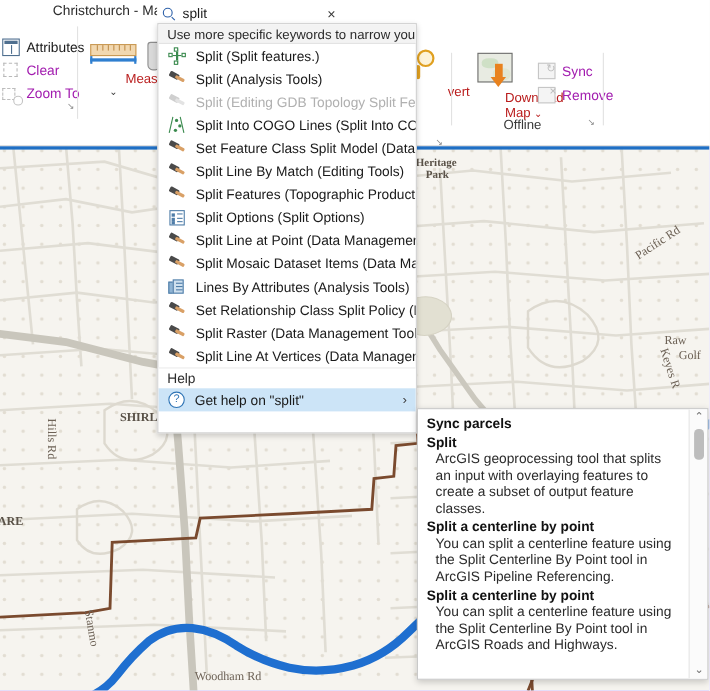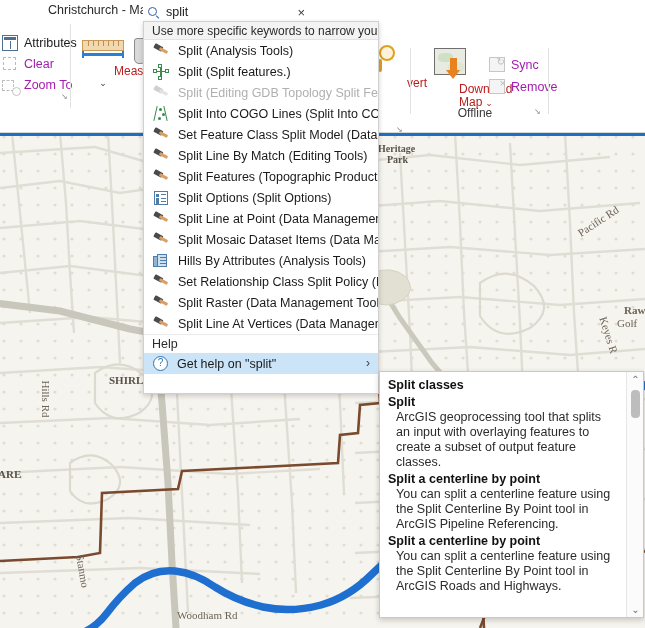--- a/index.html
+++ b/index.html
@@ -553,21 +553,21 @@
       <path d="M378 240 L380 270 L360 272 L358 300 L340 302 L338 330 L262 334
                L182 338 L178 356 L102 360 L100 420 L78 424 L0 428" stroke="#7a4a2e" stroke-width="2.6" fill="none"></path>
       <path d="M378 240 L404 242 L410 300 L414 360 L418 420 L422 495" stroke="#7a4a2e" stroke-width="2.6" fill="none" opacity="0"></path>
       <path d="M480 495 L490 470 L510 452 L540 446 L570 450 L600 442 L628 426 L645 418" stroke="#7a4a2e" stroke-width="2.6" fill="none"></path>
       <path d="M478 340 L480 400 L482 460 L484 495" stroke="#7a4a2e" stroke-width="2.6" fill="none"></path>
     </svg>
 
     <div class="maplabel" style="left:378px; top:10px; font-size:10px; font-weight:bold; color:#5a5248;">Heritage</div>
     <div class="maplabel" style="left:387px; top:21px; font-size:10px; font-weight:bold; color:#5a5248;">Park</div>
     <div class="maplabel" style="left:575px; top:82px; font-size:11px; color:#6d6256; transform:rotate(-33deg);">Pacific Rd</div>
-    <div class="maplabel" style="left:624px; top:171px; font-size:11px; color:#6d6256;font-weight:bold;">Raw</div>
+    <div class="maplabel" style="left:604px; top:171px; font-size:11px; color:#6d6256;">Raw</div>
     <div class="maplabel" style="left:617px; top:184px; font-size:11px; color:#6d6256;text-align:right;">Golf</div>
     <div class="maplabel" style="left:590px; top:196px; font-size:11px; color:#6d6256; transform:rotate(72deg);">Keyes R</div>
     <div class="maplabel" style="left:109px; top:241px; font-size:11px; font-weight:bold; color:#5a5248;">SHIRL</div>
     <div class="maplabel" style="left:28px; top:260px; font-size:11px; color:#6d6256; transform:rotate(90deg);">Hills Rd</div>
     <div class="maplabel" style="left:-2px; top:335px; font-size:11px; font-weight:bold; color:#5a5248;">ARE</div>
     <div class="maplabel" style="left:66px; top:432px; font-size:11px; color:#6d6256; transform:rotate(80deg);">Stanmo</div>
     <div class="maplabel" style="left:177px; top:476px; font-size:11px; color:#6d6256;">Woodham Rd</div>
   </div>
   <div class="map-topline"></div>
 
@@ -676,37 +676,37 @@
       <span class="search-mag"></span>
       <span class="search-text" placeholder="Search">split</span>
       <span class="search-clear">×</span>
     </div>
   </div>
 
   <div class="dropdown">
     <div class="dd-hint">Use more specific keywords to narrow your results</div>
 
     <div class="dd-item">
-      <span class="ic-hammer">
-        <span class="head"></span>
-          <span class="hdl2"></span>
-      </span>
-      <span class="txt">Split (Analysis Tools)</span>
-    </div>
-
-    <div class="dd-item">
       <span class="ic-splitcross">
         <span class="v"></span>
           <span class="h"></span>
         <span class="b b1"></span>
           <span class="b b2"></span>
           <span class="b b3"></span>
           <span class="b b4"></span>
       </span>
       <span class="txt">Split (Split features.)</span>
+    </div>
+
+    <div class="dd-item">
+      <span class="ic-hammer">
+        <span class="head"></span>
+          <span class="hdl2"></span>
+      </span>
+      <span class="txt">Split (Analysis Tools)</span>
     </div>
 
     <div class="dd-item disabled">
       <span class="ic-hammer dim">
         <span class="head"></span>
           <span class="hdl2"></span>
       </span>
       <span class="txt">Split (Editing GDB Topology Split Feature Fix</span>
     </div>
 
@@ -773,21 +773,21 @@
       </span>
       <span class="txt">Split Mosaic Dataset Items (Data Manageme</span>
     </div>
 
 
     <div class="dd-item">
       <span class="ic-attrsplit">
         <span class="cr"></span>
           <span class="sh"></span>
       </span>
-      <span class="txt">Hills By Attributes (Analysis Tools)</span>
+      <span class="txt">Lines By Attributes (Analysis Tools)</span>
     </div>
 
     <div class="dd-item">
       <span class="ic-hammer">
         <span class="head"></span>
           <span class="hdl2"></span>
       </span>
       <span class="txt">Set Relationship Class Split Policy (Data Man</span>
     </div>
 
@@ -811,21 +811,21 @@
 
     <div class="dd-help">
       <span class="ic-question">?</span>
       <span class="txt">Get help on  "split"</span>
       <span class="arrow-r">›</span>
     </div>
   </div>
 
   <div class="helppanel">
     <div class="hp-inner">
-      <div class="hp-title">Split classes</div>
+      <div class="hp-title">Sync parcels</div>
       <div class="hp-title">Split</div>
       <div class="hp-desc">ArcGIS geoprocessing tool that splits an input with overlaying features to create a subset of output feature classes.</div>
       <div class="hp-title">Split a centerline by point</div>
       <div class="hp-desc">You can split a centerline feature using the Split Centerline By Point tool in ArcGIS Pipeline Referencing.</div>
       <div class="hp-title">Split a centerline by point</div>
       <div class="hp-desc">You can split a centerline feature using the Split Centerline By Point tool in ArcGIS Roads and Highways.</div>
 
     </div>
     <div class="hp-scroll">
       <div class="up">⌃</div>

